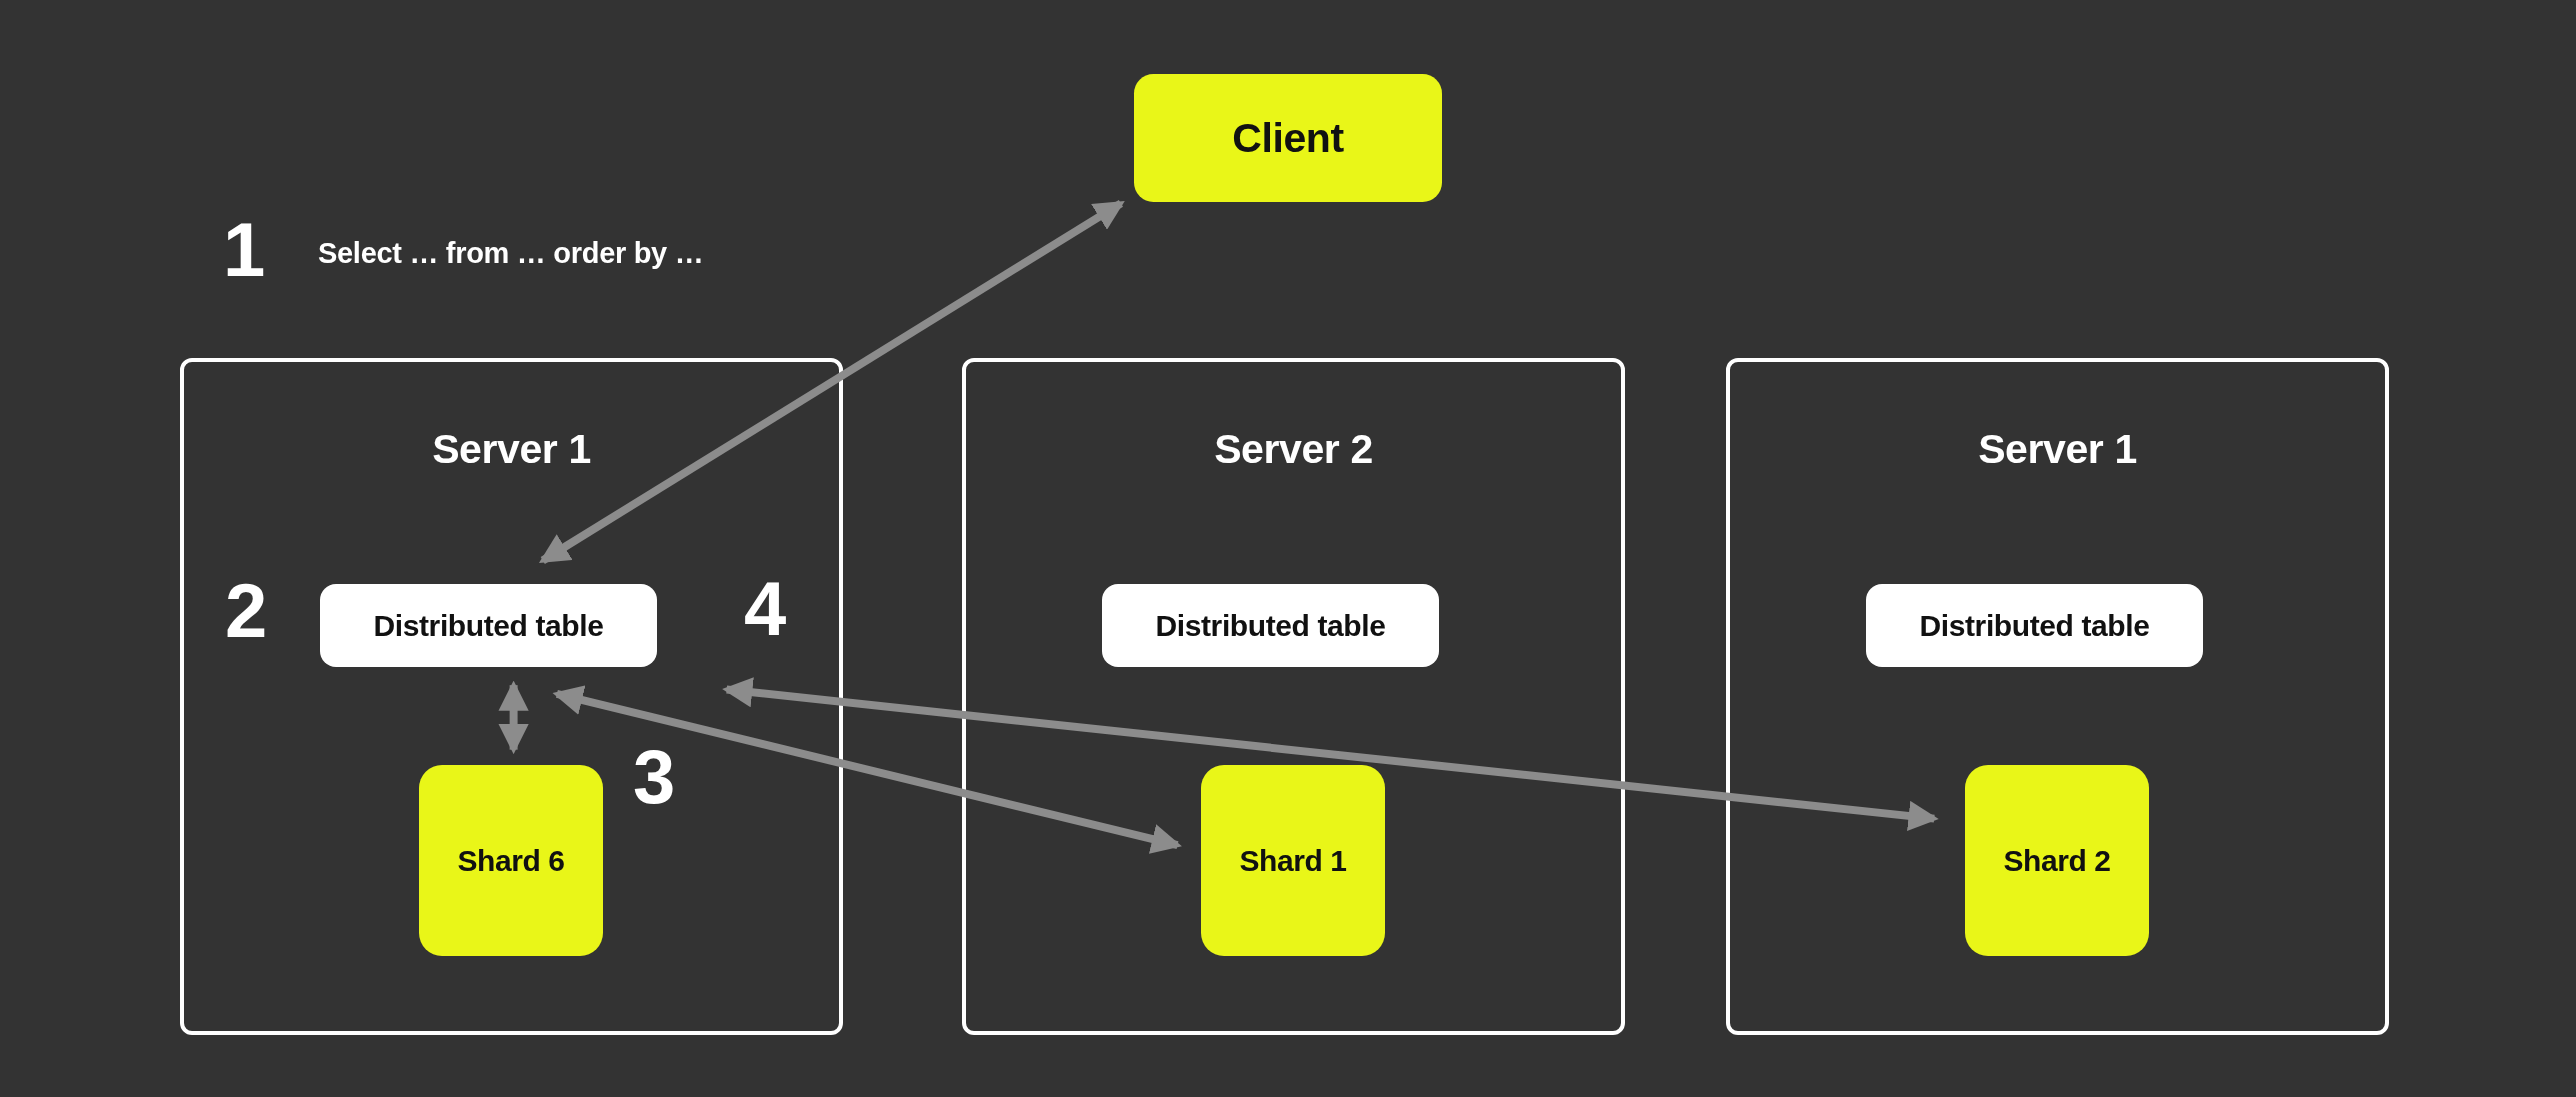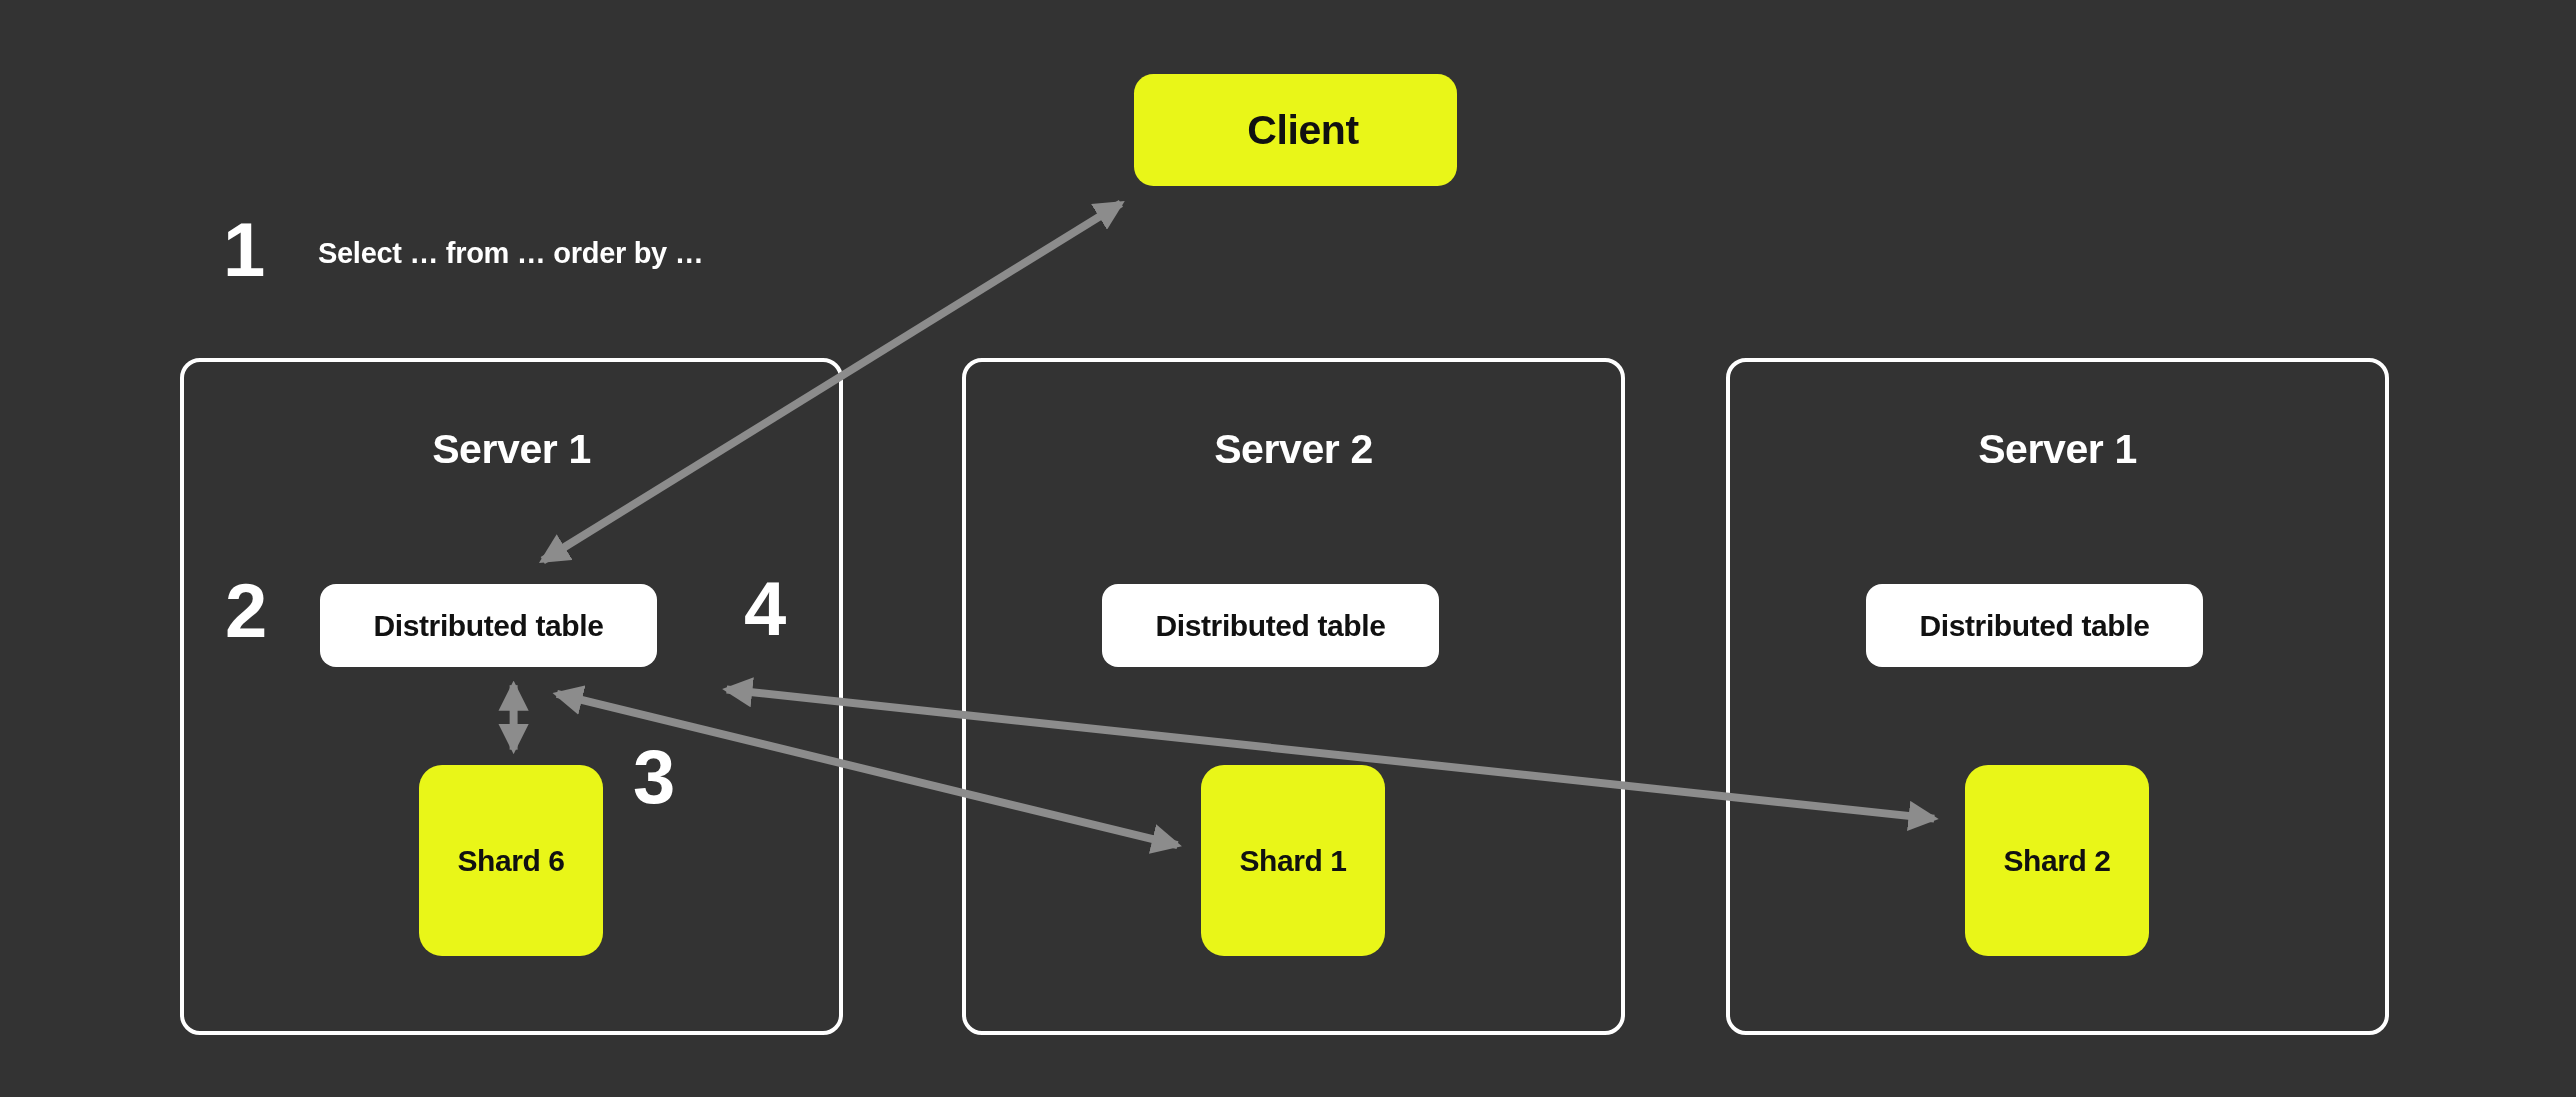--- a/index.html
+++ b/index.html
@@ -13,35 +13,34 @@
     height: 1098px;
     background: var(--bg, #333333);
     font-family: "Liberation Sans", sans-serif;
     overflow: hidden;
   }
 
   
   .client-box {
     position: absolute;
     left: 1134px; top: 74px;
-    width: 308px; height: 112px;
+    width: 308px; height: 128px;
     background: var(--accent, #e9f618);
     border-radius: 19.4px;
     display: flex; align-items: center; justify-content: center;
     font-size: 41px; font-weight: bold; color: var(--text-dark, #111);
     letter-spacing: -0.4px;
     z-index: 2;
-    padding-left: 15px;
   }
   .server {
     position: absolute;
     top: 358px;
     width: 663px; height: 677px;
     border: 4.4px solid var(--box-white, #fff);
-    border-radius: 20px;
+    border-radius: 12px;
     box-sizing: border-box;
     z-index: 2;
   }
   .server-title {
     position: absolute;
     left: 0; right: 0; top: 64px;
     text-align: center;
     font-size: 41px; font-weight: bold;
     color: var(--text-light, #fff);
     letter-spacing: -0.4px;

